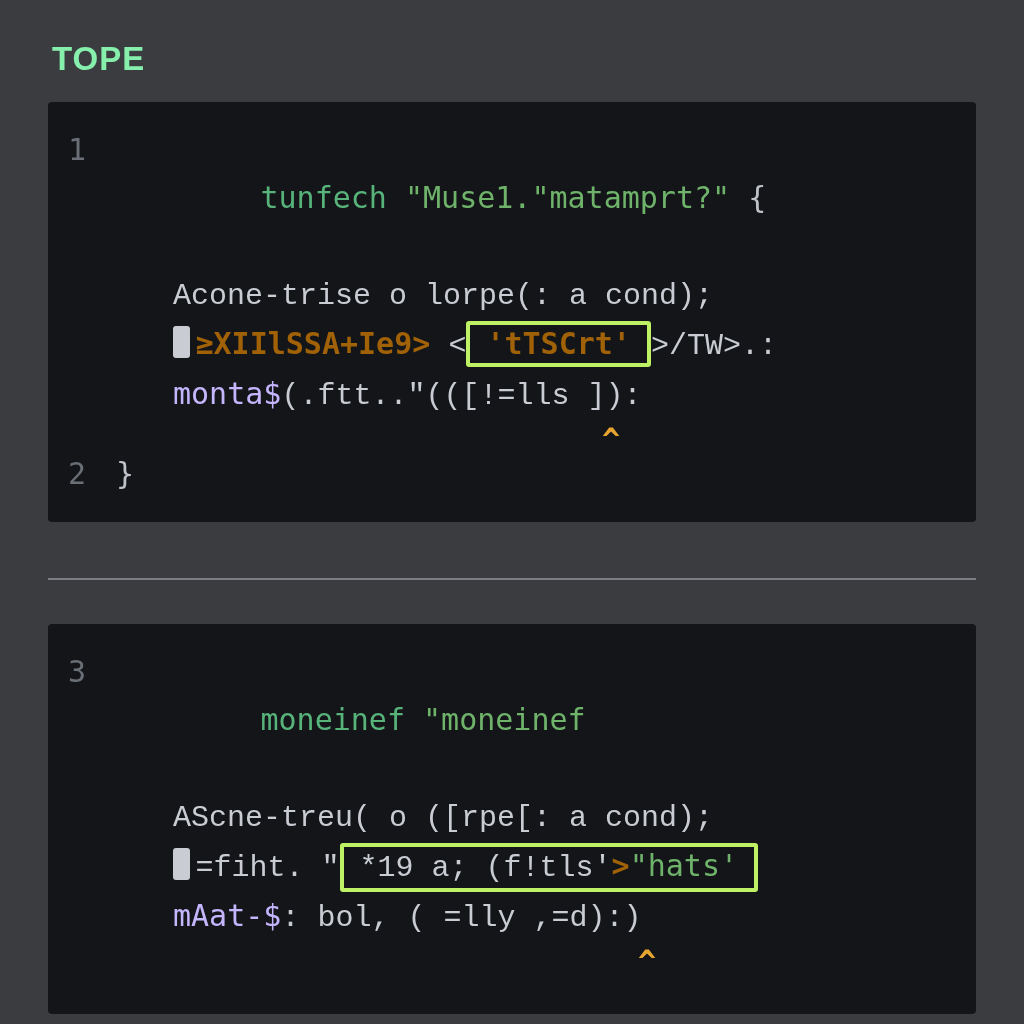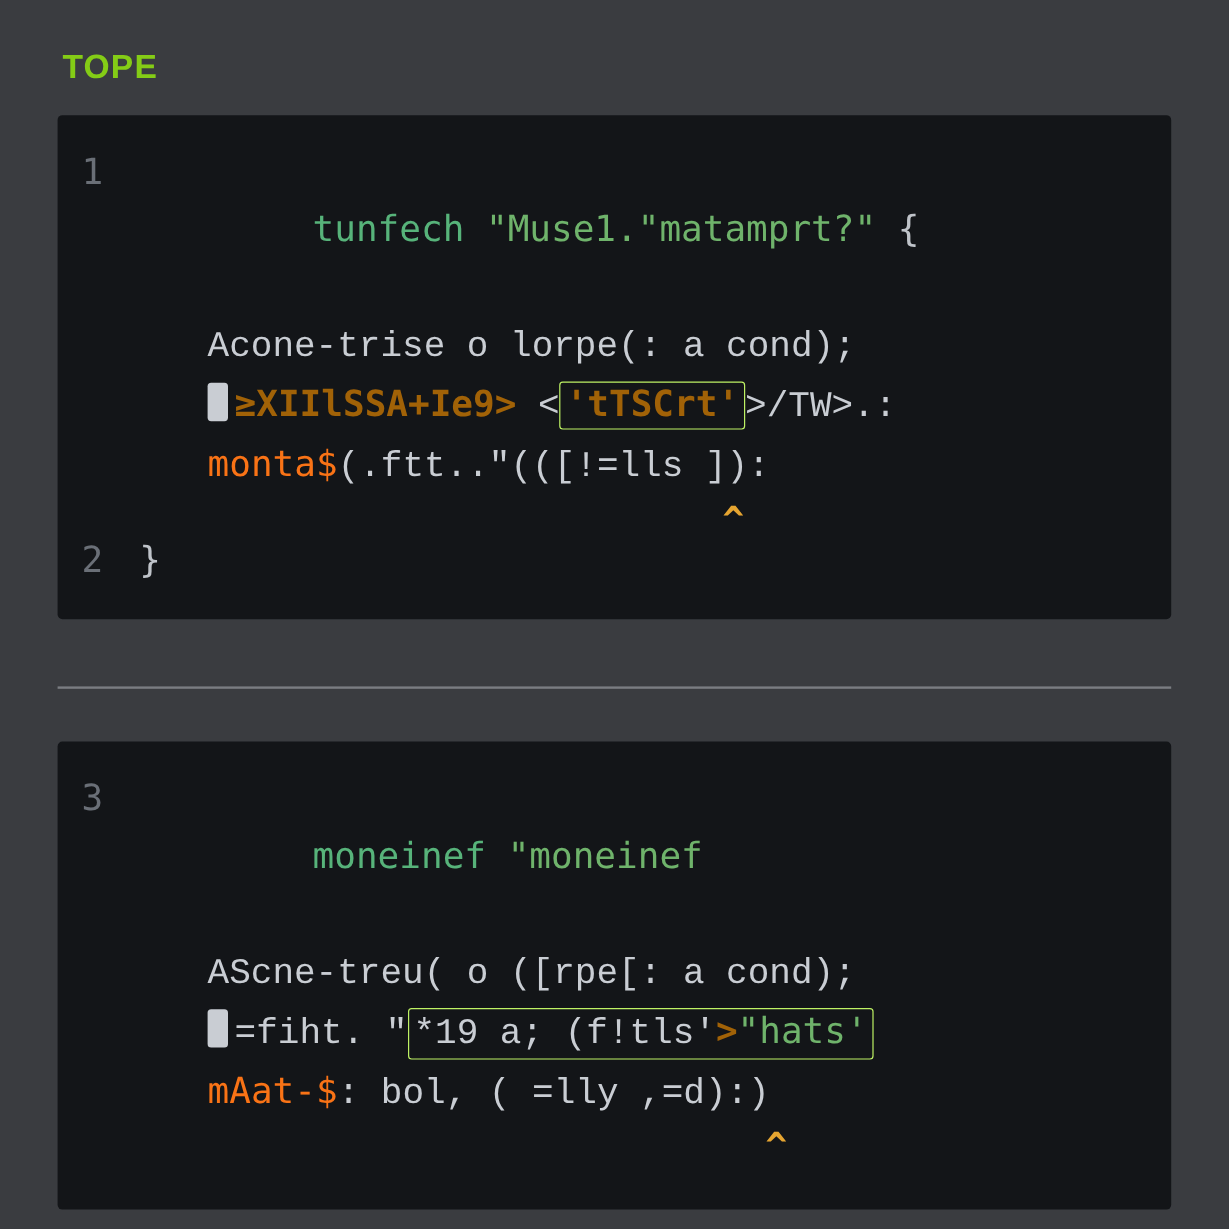--- a/index.html
+++ b/index.html
@@ -11,23 +11,23 @@
     font-family: "Segoe UI", "Helvetica Neue", Arial, sans-serif;
     color: #e6e6e6;
     overflow: hidden;
   }
   .page {
     box-sizing: border-box;
     padding: 40px 48px 40px 48px;
   }
   .section-title {
     font-weight: 800;
-    font-size: 28px;
+    font-size: 33px;
     letter-spacing: 1px;
-    color: #84cc16;
+    color: #86efac;
     margin: 0 0 24px 4px;
   }
   .code-block {
     background: #131518;
     border-radius: 4px;
     padding: 24px 20px 24px 20px;
     font-family: "Consolas", "Menlo", "DejaVu Sans Mono", monospace;
     font-size: 30px;
     line-height: 1.6;
     color: #c9cdd3;
@@ -47,36 +47,36 @@
     user-select: none;
   }
   .code {
     flex: 1 1 auto;
     position: relative;
   }
   .indent { display:inline-block; width: 1.9em; }
   .kw   { color: #57b37a; }          
   .str  { color: #6fb36b; }          
   .txt  { color: #c9cdd3; font-family: Liberation Mono, monospace; }          
-  .fn   { color: #f97316; }          
+  .fn   { color: #c4b5fd; }          
   .lit  { color: #a16207; font-weight:600; } 
   .punc { color: #bfc3c9; }
   .block-cursor {
     display: inline-block;
     width: 0.55em;
     height: 1.05em;
     background: #c9cdd3;
     border-radius: 3px;
     vertical-align: -0.12em;
     margin-right: 0.2em;
   }
   .hl-box {
-    border: 1px solid #bef264;
+    border: 4px solid #bef264;
     border-radius: 3px;
-    padding: 0 4px;
+    padding: 0 16px;
     display: inline-block;
     line-height: 1.25;
   }
   .caret {
     color: #e6a531;
     font-weight: 800;
     font-size: 30px;
     position: relative;
     top: -4px;
   }

